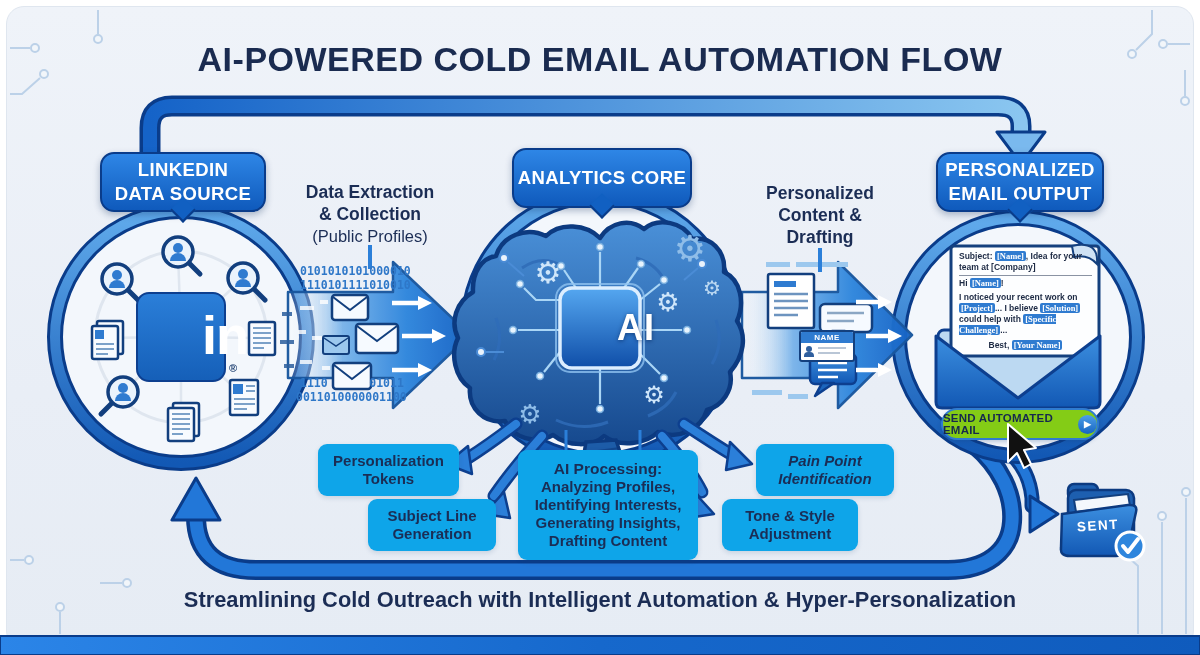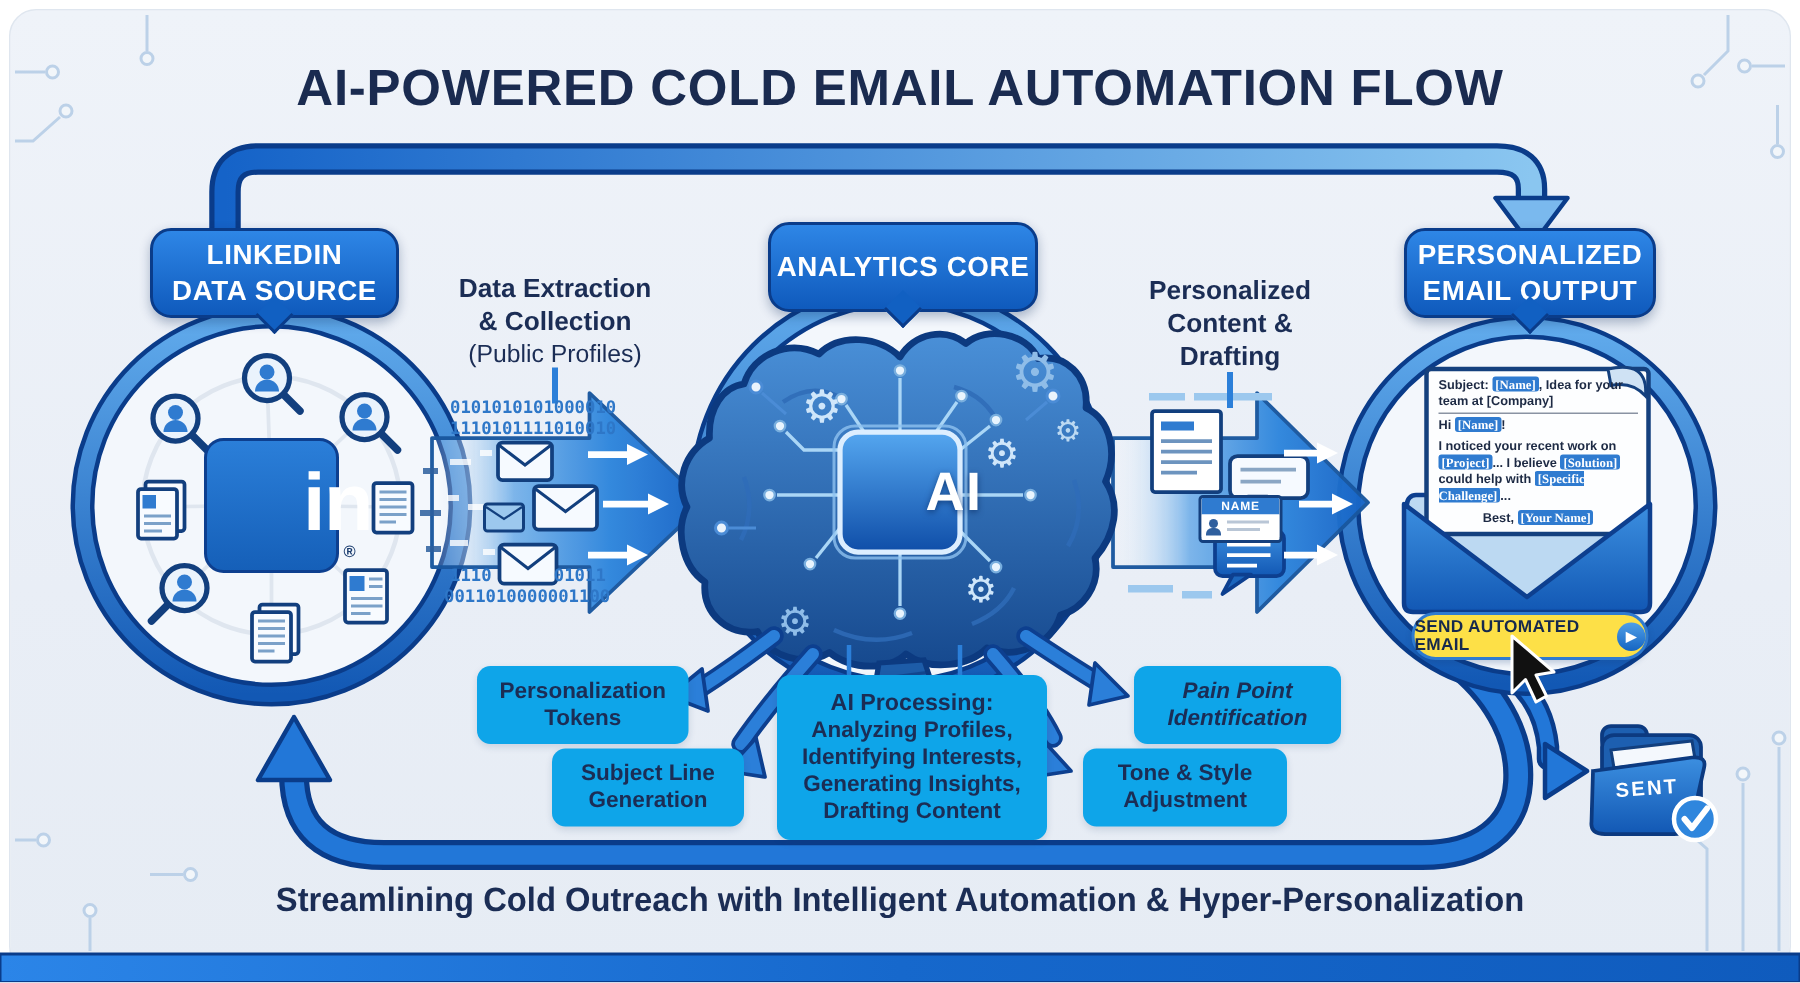--- a/index.html
+++ b/index.html
@@ -23,21 +23,21 @@
   .flowlabel .sub { font-weight:500; font-size:16.5px; }
   .tick { width:3.5px; background:#2b7fd9; }
   .binary { font-family:"DejaVu Sans Mono", monospace; font-weight:700; color:#2e77c8;
             font-size:11.5px; white-space:pre; }
   .callout { background:#0ea5e9; border-radius:9px; color:#1b2d55; font-weight:700; font-size:15px;
              text-align:center; line-height:1.2; display:flex; flex-direction:column; justify-content:center;
              padding:4px 8px; box-shadow:0 2px 5px rgba(30,60,110,.15); }
   .callout .ct { font-weight:800; font-size:15.5px; }
   .email-text { font-size:8.5px; color:#1d2a44; line-height:1.32; font-weight:700; }
   .tok { background:#2f7bd0; color:#fff; padding:0 2px; border-radius:2px;font-family:Liberation Serif, serif; }
-  .send-btn { background:#fde047; border:2.5px solid #2f7bd0; border-radius:16px; display:flex;
+  .send-btn { background:#84cc16; border:2.5px solid #2f7bd0; border-radius:16px; display:flex;
               align-items:center; justify-content:center; gap:6px; font-weight:800; font-size:11.5px;
               color:#16294d; letter-spacing:.2px; z-index:3; box-shadow:0 2px 4px rgba(20,60,120,.25); }
   .send-btn .badge { width:19px; height:19px; border-radius:50%; flex:0 0 19px;
               background:linear-gradient(180deg,#4f9fe8,#1565c2); color:#fff; display:flex;
               align-items:center; justify-content:center; font-size:9px; }
   .in-logo { display:flex; align-items:center; justify-content:center; color:#fff; font-weight:800;
              font-size:54px; letter-spacing:-1px; }
   .reg { font-size:11px; color:#1a3c6e; font-weight:700; }
   .chip-label { display:flex; align-items:center; justify-content:center; color:#fff; font-weight:800;
              font-size:36px; text-shadow:0 1px 4px rgba(0,30,80,.6); letter-spacing:1px; }

